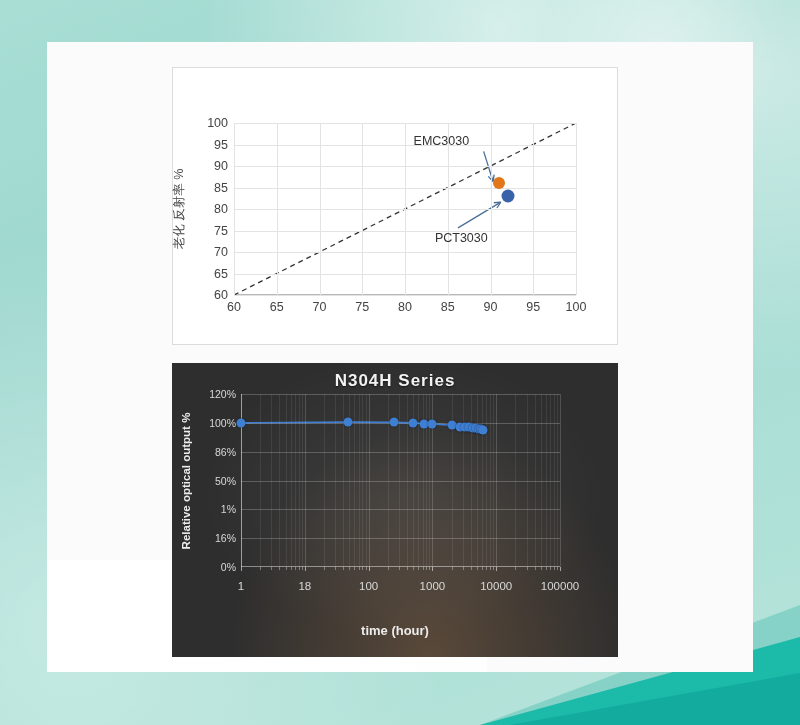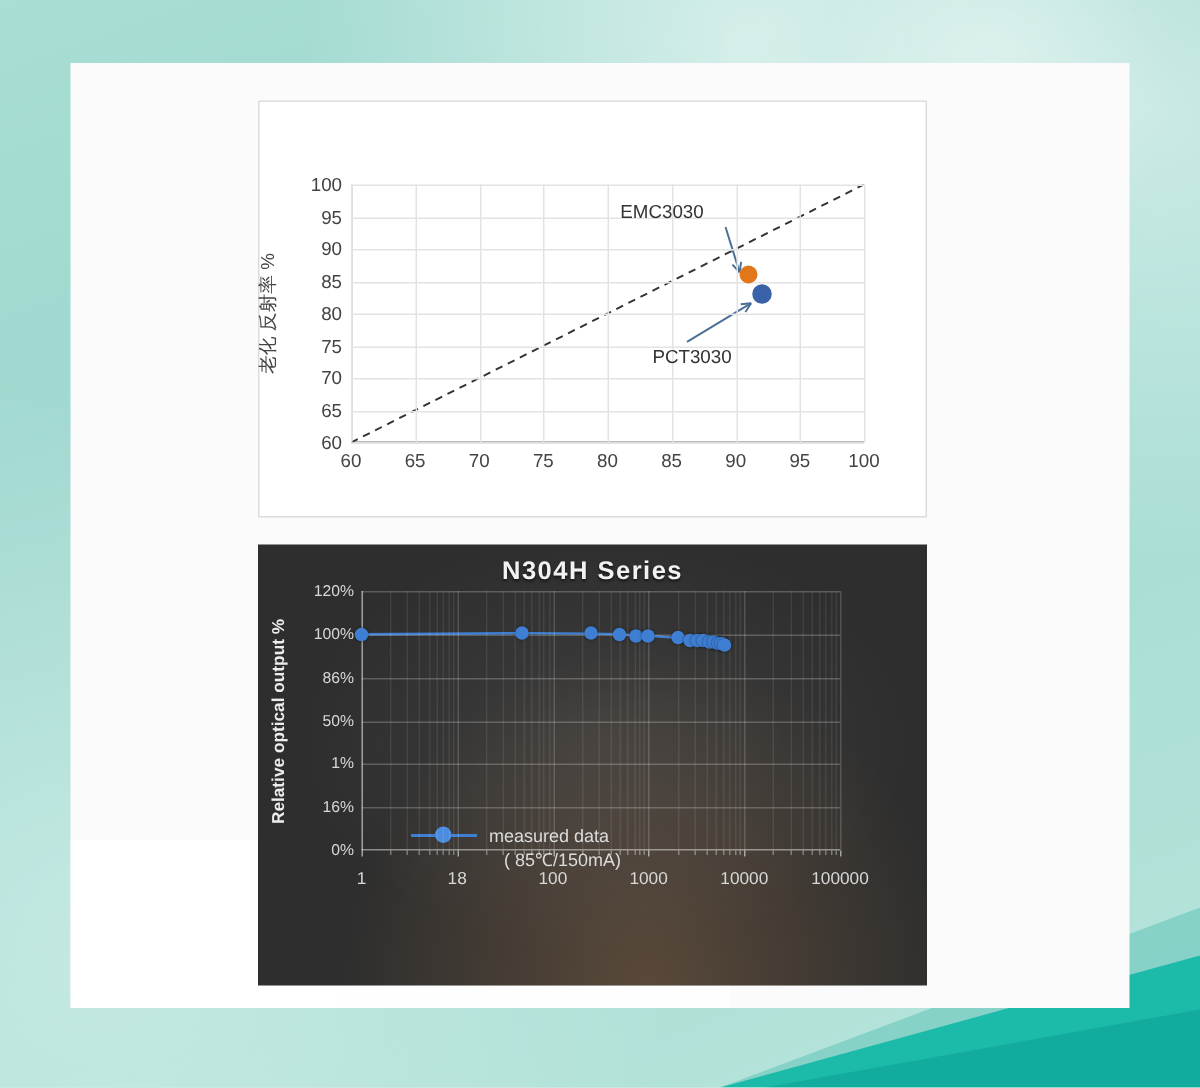--- a/index.html
+++ b/index.html
@@ -147,32 +147,27 @@
       <div class="anno" style="left: 200.925px; top: 108.1px;">PCT3030</div>
       <div class="c1-pt" style="left: 265.05px; top: 60.2px; width: 12px; height: 12px; background: rgb(226, 118, 27);"></div>
       <div class="c1-pt" style="left: 273.6px; top: 73.1px; width: 13px; height: 13px; background: rgb(58, 98, 168);"></div>
     </div>
 </div>
 
 <div id="chart2">
   <div id="c2-vig"></div>
   <div id="c2-title">N304H Series</div>
   <div id="c2-ytitle">Relative  optical output %</div>
+  <div id="c2-xtitle">time  (hour)</div>
   <div id="c2-plot">
     <div class="axis-l"></div>
     <div class="axis-b"></div>
     <svg id="c2-svg" width="319" height="173" style="position:absolute;left:0;top:0;">
         <polyline points="0.00,28.83 107.26,28.11 152.99,28.40 172.19,28.83 183.43,29.70 191.40,29.84 210.61,31.28 219.43,32.73 224.48,33.16 228.39,33.45 231.82,33.88 234.86,34.31 237.61,34.60 240.11,34.89 242.40,35.61" fill="none" stroke="#3e7fd4" stroke-width="1.6"></polyline>
       </svg>
-    <div id="c2-legend">
-      <span class="lg-mark"></span>
-      <span class="lg-dot"></span>
-      <span class="lg-l1">measured data</span>
-      <span class="lg-l2">( 85℃/150mA)</span>
-    </div>
   <div class="c2-grid-h" style="top: 0px;"></div>
       <div class="c2-ylab" style="top: 0px;">120%</div>
       <div class="c2-grid-h" style="top: 28.8333px;"></div>
       <div class="c2-ylab" style="top: 28.8333px;">100%</div>
       <div class="c2-grid-h" style="top: 57.6667px;"></div>
       <div class="c2-ylab" style="top: 57.6667px;">86%</div>
       <div class="c2-grid-h" style="top: 86.5px;"></div>
       <div class="c2-ylab" style="top: 86.5px;">50%</div>
       <div class="c2-grid-h" style="top: 115.333px;"></div>
       <div class="c2-ylab" style="top: 115.333px;">1%</div>

